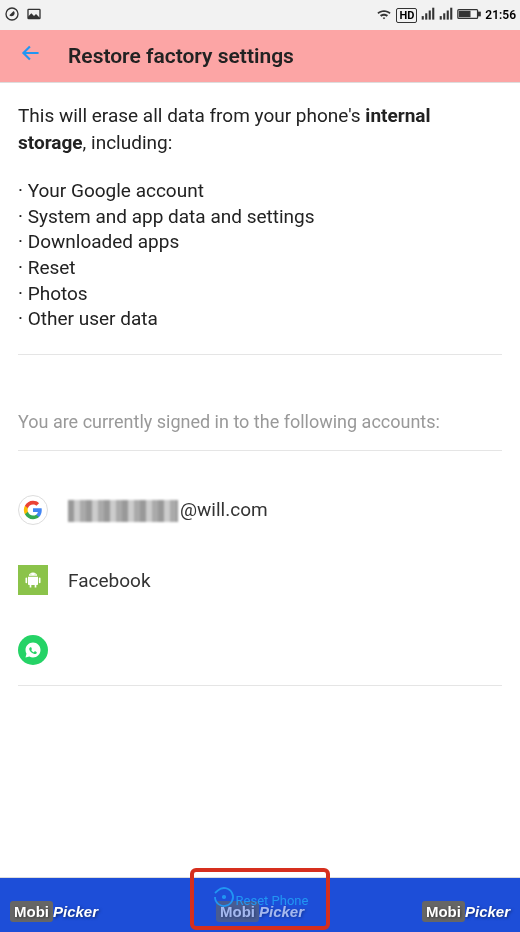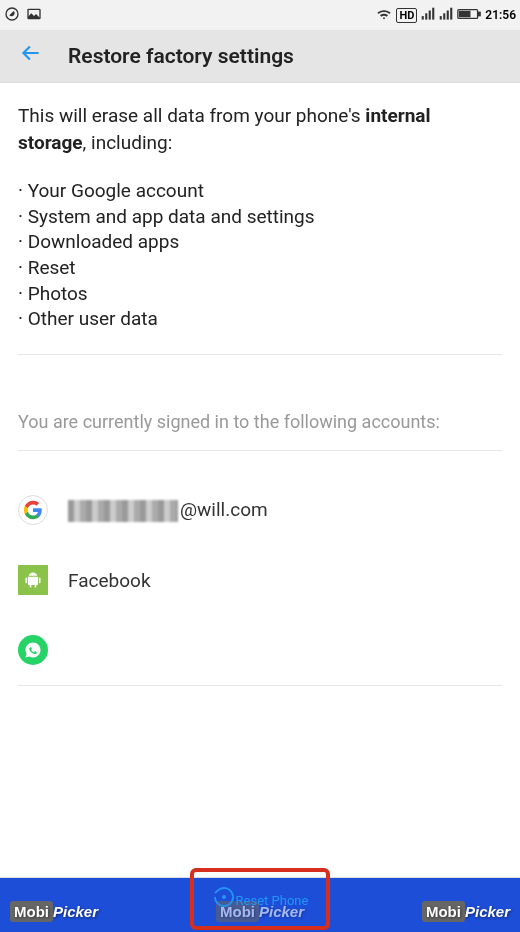--- a/index.html
+++ b/index.html
@@ -13,21 +13,21 @@
       padding: 0 4px;
       font-size: 13px;
       font-weight: 600;
     }
     .status-left { display: flex; gap: 6px; align-items: center; }
     .status-right { margin-left: auto; display: flex; gap: 4px; align-items: center; }
     .status-right span { font-size: 12px; }
     
     .header {
       height: 53px;
-      background: #e5e5e5;
+      background: #fca5a5;
       display: flex;
       align-items: center;
       padding: 0 18px;
       border-bottom: 1px solid #ddd;
     }
     .back-arrow { color: #2196f3; font-size: 24px; margin-right: 24px; cursor: pointer; }
     .header-title { font-size: 21px; font-weight: 600; color: #222; }
     
     .content { padding: 20px 18px 0 18px; }
     .warning-text { font-size: 19px; line-height: 1.4; color: #222; margin-bottom: 22px; }

